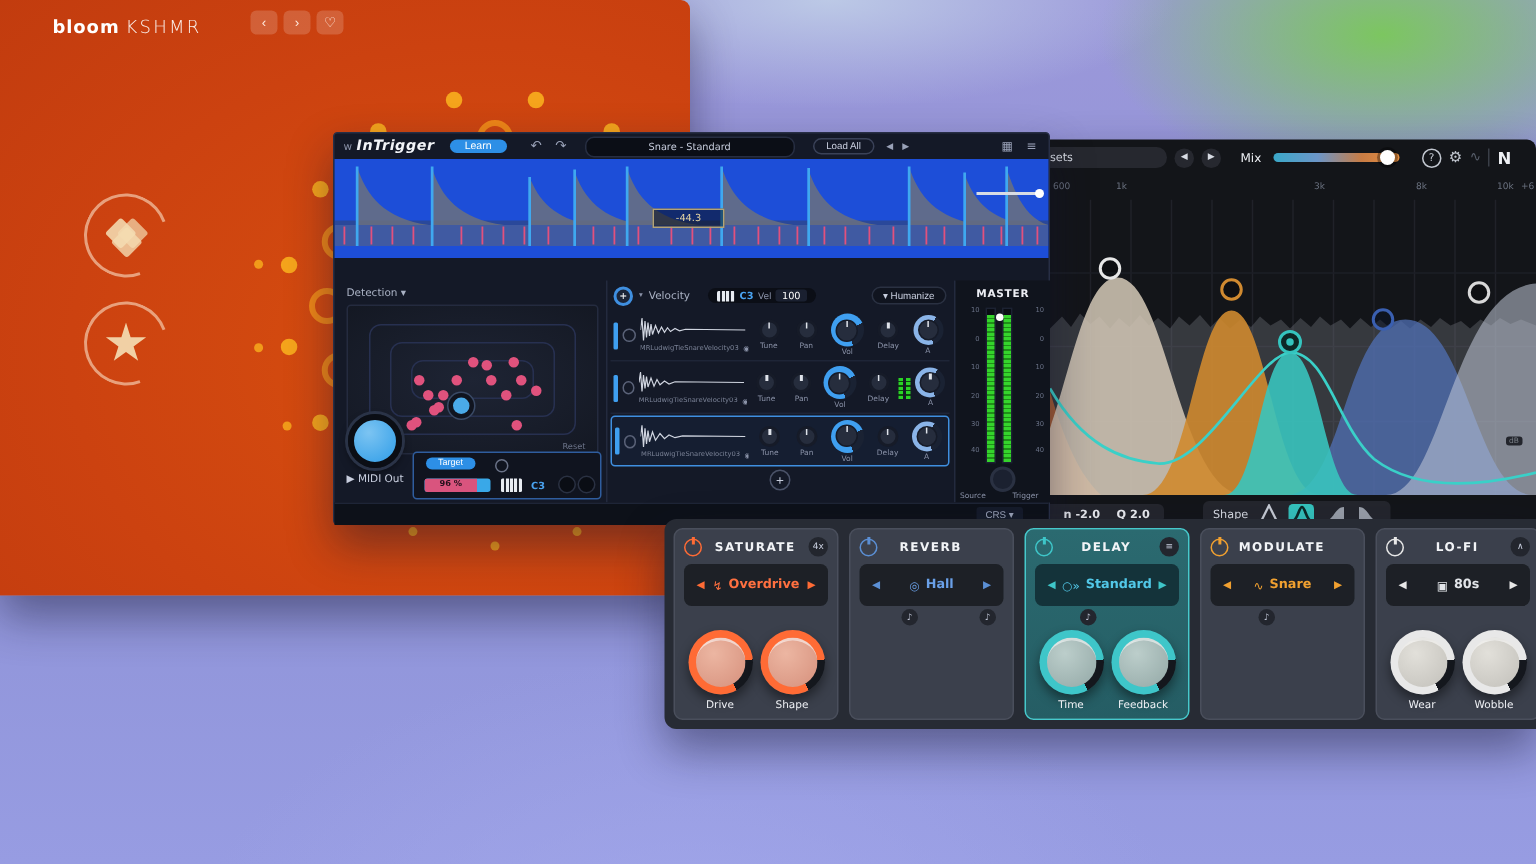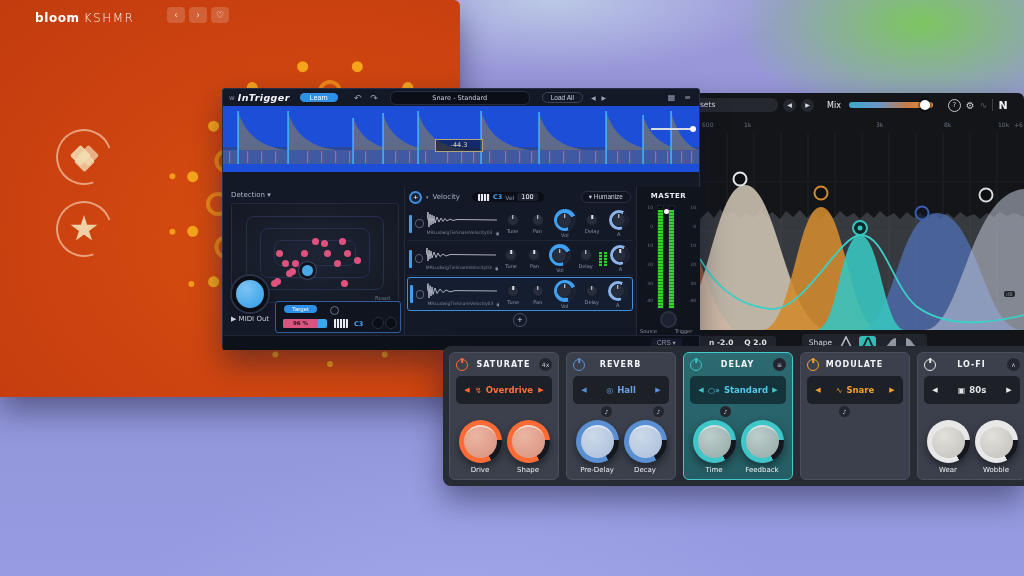--- a/index.html
+++ b/index.html
@@ -707,34 +707,20 @@
       <div class="selector">
         <button class="sel-arrow">◀</button>
         <span class="sel-mid">
             <span class="sel-icon">◎</span>
           <span class="sel-mode">Hall</span>
           </span>
         <button class="sel-arrow">▶</button>
       </div>
       <span class="note-ic" style="left:34px;">♪</span>
       <span class="note-ic" style="left:86px;">♪</span>
-      <div class="knob-row">
-        <span class="rk">
-            <span class="rknob">
-              <span class="cap"></span>
-            </span>
-            <span class="rklabel">Pre-Delay</span>
-          </span>
-        <span class="rk">
-            <span class="rknob">
-              <span class="cap"></span>
-            </span>
-            <span class="rklabel">Decay</span>
-          </span>
-      </div>
     </div>
 
     <div class="module m-delay" style="--acc:#3ec6c9;--mcol:#52c8e8;--kc:#93a8a6;--kcl:#bccecb;">
       <div class="mod-head">
         <span class="power"></span>
         <span class="mod-title">DELAY</span>
         <span class="badge">≡</span>
       </div>
       <div class="selector">
         <button class="sel-arrow">◀</button>

